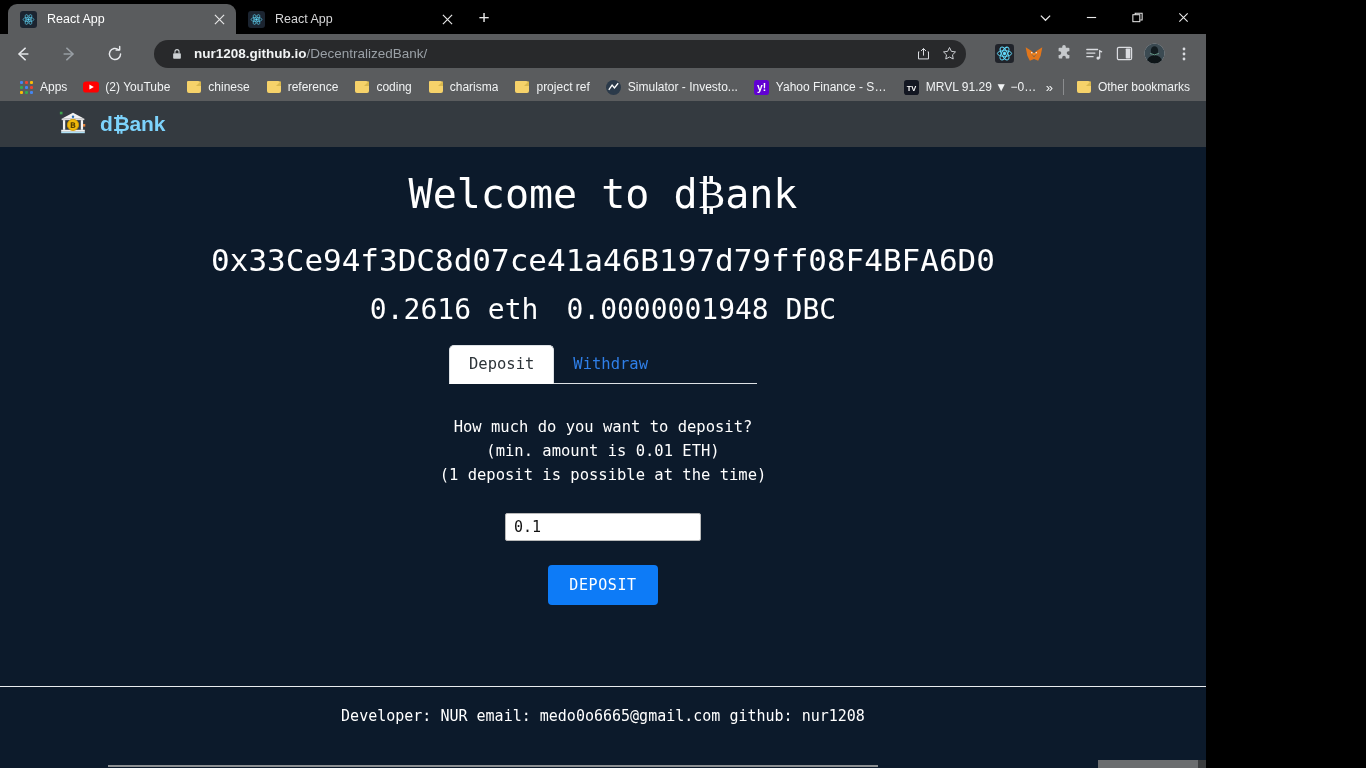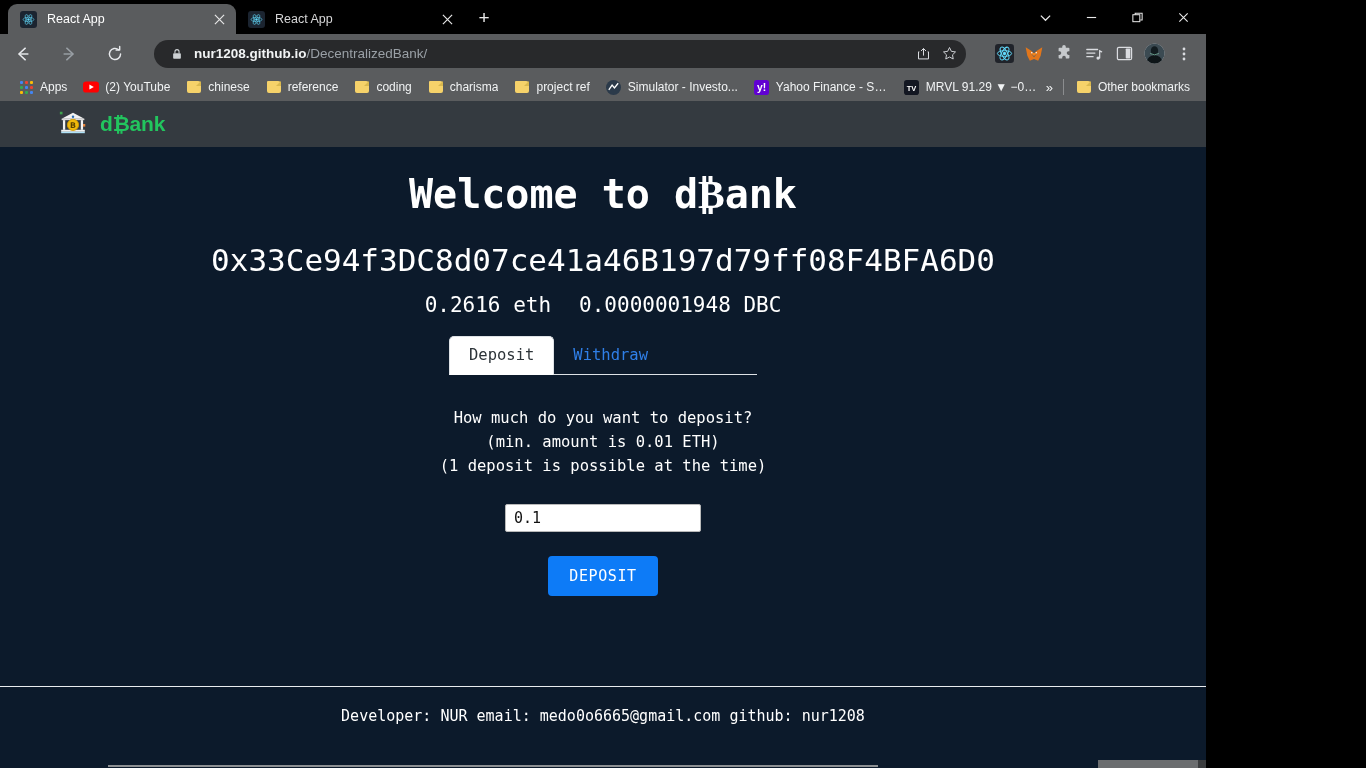--- a/index.html
+++ b/index.html
@@ -103,37 +103,37 @@
   .page {
     flex: 1 1 auto; background: #0c1a2b; overflow: hidden; position: relative;
     display: flex; flex-direction: column;
   }
   .navbar {
     height: 46px; background: #343a40; display: flex; align-items: center;
     padding: 0 0 0 58px; gap: 12px; flex: 0 0 46px;
   }
   .navbar-logo { width: 30px; height: 30px; display:flex; align-items:center; justify-content:center;}
   .navbar-brand {
-    color: #22c55e; font-size: 21px; font-weight: 700;
+    color: #7dd3fc; font-size: 21px; font-weight: 700;
     font-family: "Liberation Sans", sans-serif; letter-spacing: -0.2px;
   }
 
   .content {
     flex: 1 1 auto; display: flex; flex-direction: column; align-items: center;
     font-family: "DejaVu Sans Mono", monospace; color: #fff; position: relative;
   }
   .welcome {
-    font-size: 40px; font-weight: 700; margin-top: 24px; letter-spacing: 0px;
+    font-size: 40px; font-weight: 400; margin-top: 24px; letter-spacing: 0px;
     white-space: nowrap;
   }
   .address {
     font-size: 31px; margin-top: 24px; letter-spacing: 0px; white-space: nowrap;
   }
   .balances {
-    display: flex; gap: 28px; font-size: 21px; margin-top: 15px;
+    display: flex; gap: 28px; font-size: 28px; margin-top: 15px;
   }
   .tabs-wrap { width: 308px; margin-top: 20px; }
   .tabs {
     display: flex; align-items: flex-end; border-bottom: 1px solid #dee2e6;
     height: 38px;
   }
   .tab-item {
     font-size: 15.5px; padding: 9px 19px; border-radius: 5px 5px 0 0;
     line-height: 1.2; font-family: "DejaVu Sans Mono", monospace;
   }

